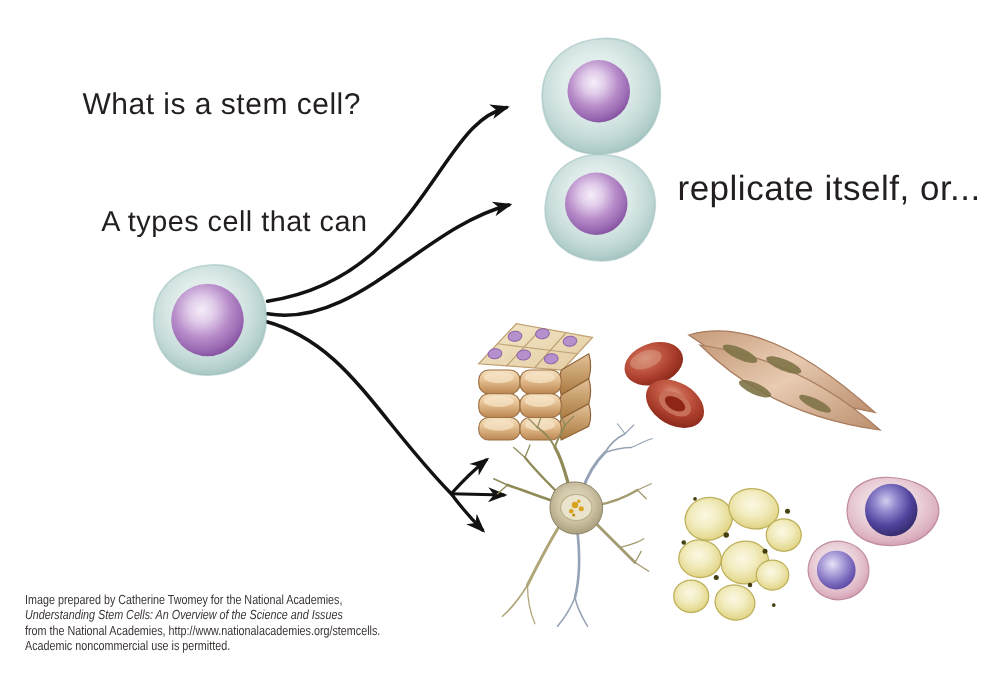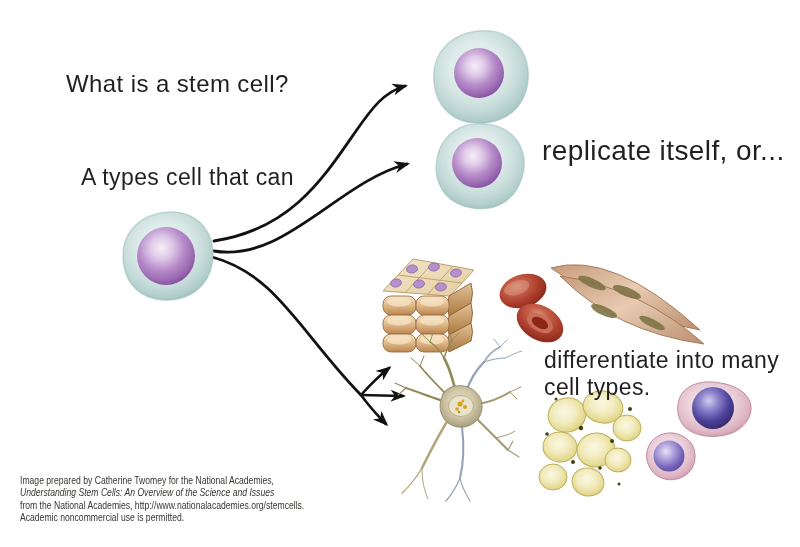--- a/index.html
+++ b/index.html
@@ -258,23 +258,19 @@
       <path d="M 679 400 C 682 388 696 381 712 382 C 730 383 746 390 750 402 C 754 414 746 427 732 433 C 716 439 696 437 686 428 C 678 421 676 410 679 400 Z" fill="url(#pinkGrad)" stroke="#c08ca0" stroke-width="1"></path>
       <circle cx="713" cy="408" r="21" fill="url(#wbcNucL)"></circle>
       <path d="M 648 448 C 651 438 662 432 673 433 C 686 435 694 443 695 454 C 696 466 689 476 677 479 C 665 482 653 476 649 466 C 646 460 646 453 648 448 Z" fill="url(#pinkGrad)" stroke="#c08ca0" stroke-width="1"></path>
       <circle cx="669" cy="456" r="15.5" fill="url(#wbcNucS)"></circle>
     </g>
   </svg>
 
   <div class="label label-title">What is a stem cell?</div>
   <div class="label label-subtitle">A types cell that can</div>
   <div class="label label-replicate">replicate itself, or...</div>
-  <div class="label label-differentiate">
-    <div>differentiate into many</div>
-    <div>cell types.</div>
-  </div>
   <div class="attribution">
     <div>Image prepared by Catherine Twomey for the National Academies,</div>
     <div class="italic">Understanding Stem Cells: An Overview of the Science and Issues</div>
     <div>from the National Academies, http://www.nationalacademies.org/stemcells.</div>
     <div>Academic noncommercial use is permitted.</div>
   </div>
 </div>
 
 </body></html>

